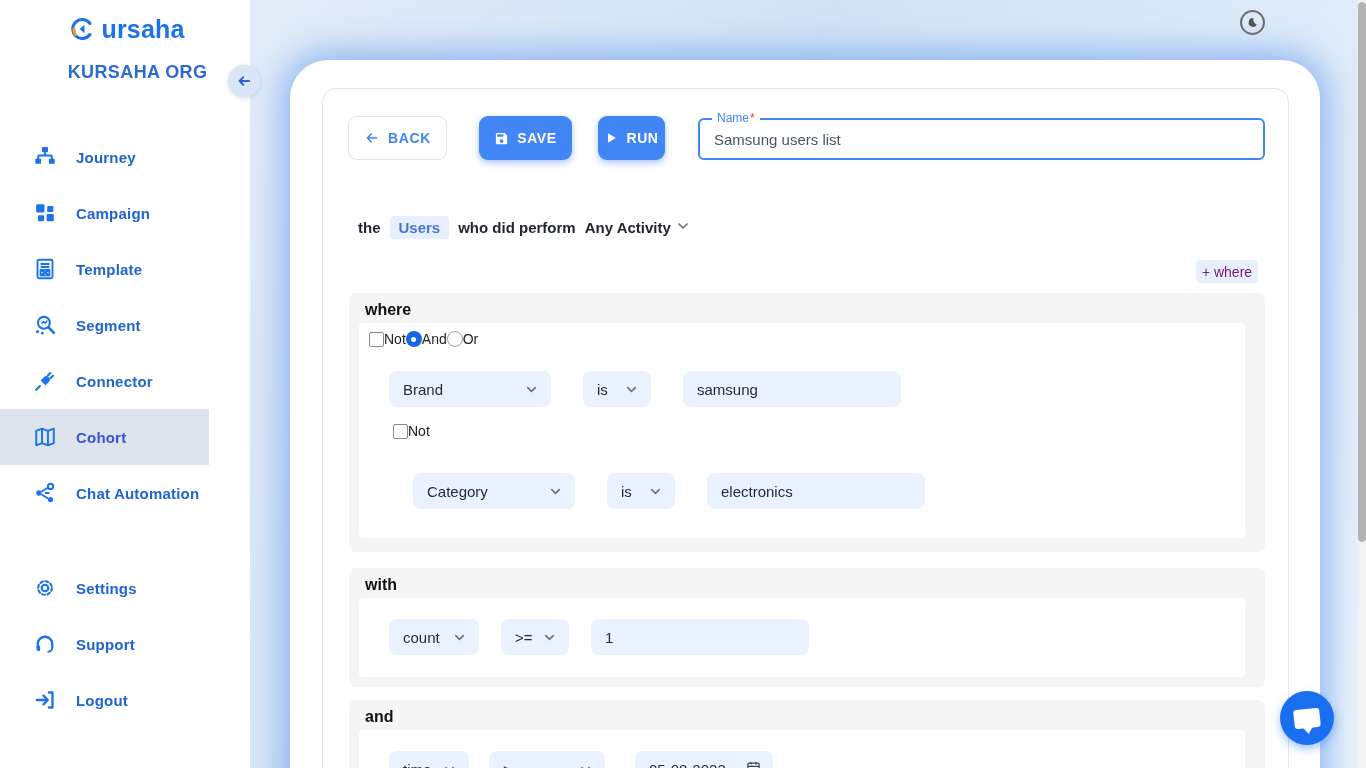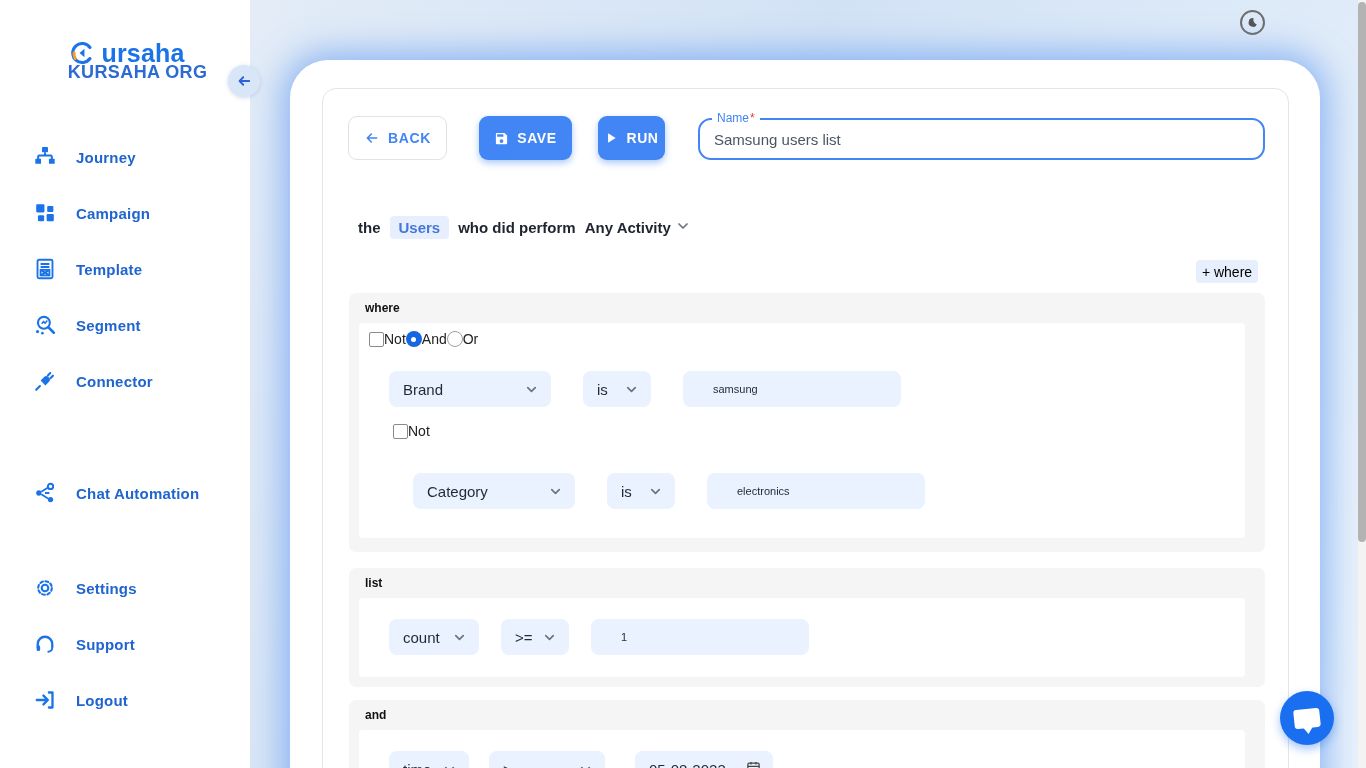--- a/index.html
+++ b/index.html
@@ -1,21 +1,21 @@
 <!DOCTYPE html>
 <html><head>
 <meta charset="utf-8">
 <style>
   * { margin:0; padding:0; box-sizing:border-box; }
   html,body { width:1366px; height:768px; overflow:hidden; font-family:"Liberation Sans", sans-serif; background:#fff; }
   .app { position:relative; width:1366px; height:768px; overflow:hidden; }
 
   
   .sidebar { position:absolute; left:0; top:0; width:250px; height:768px; background:#fff; z-index:20; }
-  .logo-row { position:absolute; left:0; top:12px; width:250px; display:flex; align-items:center; justify-content:center; gap:2px;margin-top:24px; }
+  .logo-row { position:absolute; left:0; top:12px; width:250px; display:flex; align-items:center; justify-content:center; gap:2px; }
   .logo-text { font-size:25px; font-weight:600; color:#1a73e8; letter-spacing:.2px; }
   .org-name { position:absolute; left:0; top:62px; width:250px; text-align:center; font-size:18px; font-weight:600; color:#2b6bd3; letter-spacing:.4px;padding-left:25px; }
   .collapse-btn { position:absolute; left:228px; top:65px; width:32px; height:32px; border-radius:50%; background:#d9e6f8; color:#2a63d8; display:flex; align-items:center; justify-content:center; z-index:30; box-shadow:0 1px 4px rgba(120,150,200,.35); cursor:pointer; }
   .side-item { position:absolute; left:0; width:209px; height:56px; display:flex; align-items:center; padding-left:34px; gap:20px; cursor:pointer; }
   .side-item .slabel { font-size:15px; font-weight:700; color:#2065cf; letter-spacing:.2px; }
   .side-item.active { background:#dde4ee; }
   .side-item.active .slabel { color:#3d52d5; }
   .sicon { width:22px; height:22px; display:flex; align-items:center; justify-content:center; color:#1a73e8; flex:0 0 22px; }
   .sicon svg { width:22px; height:22px; }
 
@@ -27,55 +27,55 @@
   .inner-panel { position:absolute; left:32px; top:28px; width:967px; height:1100px; background:#fff; border:1px solid #e4e4e9; border-radius:14px; }
 
   
   .btn { display:flex; align-items:center; justify-content:center; gap:8px; font-weight:700; font-size:14px; letter-spacing:.6px; border-radius:9px; cursor:pointer; }
   .btn-back { position:absolute; left:25px; top:27px; width:99px; height:44px; background:#fff; border:1px solid #e1e1e6; color:#4285f4; }
   .btn-save { position:absolute; left:148px; top:27px; width:93px; height:44px;margin-left:8px; }
   .btn-run  { position:absolute; left:275px; top:27px; width:67px; height:44px; }
   .btn-primary { background:#4285f4; color:#fff; border:none; box-shadow:0 3px 7px rgba(66,133,244,.45); }
   .btn svg { flex:0 0 auto; }
 
-  .name-field { position:absolute; left:375px; top:29px; width:567px; height:42px; border:2px solid #4285f4; border-radius:13px; background:#fff; display:flex; align-items:center; }
+  .name-field { position:absolute; left:375px; top:29px; width:567px; height:42px; border:2px solid #4285f4; border-radius:6px; background:#fff; display:flex; align-items:center; }
   .name-field input { width:100%; border:none; outline:none; background:transparent; font-size:15px; color:#4b5563; padding:0 14px; font-family:"Liberation Sans",sans-serif; }
   .name-label { position:absolute; left:12px; top:-9px; background:#fff; padding:0 5px; font-size:12px; color:#4285f4; line-height:14px; }
   .name-label .req { color:#e53935; margin-left:1px; }
 
   
   .sentence { position:absolute; left:35px; top:123px; height:30px; display:flex; align-items:center; gap:9px; font-size:15px; font-weight:700; color:#1f2430; }
   .subject-chip { background:#e7effe; color:#4577d6; padding:3px 9px; border-radius:4px; font-weight:700; cursor:pointer;text-align:right; }
   .activity-select { display:flex; align-items:center; gap:4px; cursor:pointer; }
   .chev { color:#6b7280; }
 
-  .add-where { position:absolute; left:873px; top:171px; width:62px; height:23px; background:#e7effc; color:#000000; font-size:14px; display:flex; align-items:center; justify-content:center; border-radius:4px; cursor:pointer; }
+  .add-where { position:absolute; left:873px; top:171px; width:62px; height:23px; background:#e7effc; color:#701a75; font-size:14px; display:flex; align-items:center; justify-content:center; border-radius:4px; cursor:pointer; }
 
   
   .section { position:absolute; left:26px; width:916px; background:#f5f5f5; border-radius:7px; }
-  .section-title { position:absolute; left:16px; top:8px; font-size:12px; font-weight:700; color:#111; }
+  .section-title { position:absolute; left:16px; top:8px; font-size:16px; font-weight:700; color:#111; }
   .white-card { position:absolute; left:10px; top:30px; width:886px; background:#fff; border-radius:4px; }
   .sec-where { top:204px; height:259px; }
   .sec-with  { top:479px; height:119px; }
   .sec-and   { top:611px; height:170px; }
   .card-where { height:215px; }
   .card-with  { height:79px; }
   .card-and   { height:110px; }
 
   
   .logic-row { position:absolute; left:10px; top:8px; display:flex; align-items:center; font-size:14px; color:#222; }
   .cbx { width:15px; height:15px; border:1.5px solid #8a8a8a; border-radius:2px; background:#fff; display:inline-block; cursor:pointer; }
   .radio { width:16px; height:16px; border:1.5px solid #9aa0a6; border-radius:50%; background:#fff; display:inline-block; position:relative; cursor:pointer; }
   .radio.checked { border:none; background:#1667e0; }
   .radio.checked::after { content:""; position:absolute; left:5.5px; top:5.5px; width:5px; height:5px; border-radius:50%; background:#fff; }
 
   
   .chip { height:36px; background:#e9f2fe; border-radius:8px; display:flex; align-items:center; justify-content:space-between; padding:0 12px 0 14px; font-size:15px; color:#1f2937; position:absolute; cursor:pointer; }
   .chip .chev svg { display:block; }
-  .tinput { height:36px; background:#e9f2fe; border-radius:8px; border:none; outline:none; padding:0 30px; font-size:11px; color:#1f2937; position:absolute; font-family:"Liberation Sans",sans-serif; }
+  .tinput { height:36px; background:#e9f2fe; border-radius:8px; border:none; outline:none; padding:0 14px; font-size:15px; color:#1f2937; position:absolute; font-family:"Liberation Sans",sans-serif; }
   .date-chip { height:36px; background:#e9f2fe; border-radius:8px; display:flex; align-items:center; justify-content:space-between; padding:0 12px 0 14px; font-size:15px; color:#1f2937; position:absolute; cursor:pointer; }
 
   .nested-not { position:absolute; left:34px; top:100px; display:flex; align-items:center; font-size:14px; color:#222; }
 
   
   .chat-fab { position:absolute; left:1280px; top:691px; width:54px; height:54px; border-radius:50%; background:#1a6ef0; display:flex; align-items:center; justify-content:center; box-shadow:0 4px 10px rgba(26,110,240,.4); cursor:pointer; z-index:40; }
   .bubble { width:26px; height:19px; background:#fff; border-radius:3px; position:relative; transform:rotate(-6deg); }
   .bubble::after { content:""; position:absolute; left:8px; bottom:-6px; border-left:5px solid transparent; border-right:5px solid transparent; border-top:7px solid #fff; }
 
   
@@ -153,20 +153,29 @@
       <span class="sicon">
         <svg viewBox="0 0 20 20" fill="none" stroke="#1a73e8" stroke-width="1.9" stroke-linecap="round">
             <path d="M2 18l3.4-3.4"></path>
             <path d="M6 9.6l4.4 4.4 3-3a3.1 3.1 0 0 0-4.4-4.4z" fill="#1a73e8" stroke="none"></path>
             <path d="M12.6 5l2.2-2.2M15 7.4L17.2 5.2"></path>
           </svg>
       </span>
       <span class="slabel">Connector</span>
     </div>
 
+    <div class="side-item active" style="top:409px">
+      <span class="sicon">
+        <svg viewBox="0 0 20 20" fill="none" stroke="#1a73e8" stroke-width="1.7" stroke-linejoin="round">
+            <path d="M2 4.4l5.3-2 5.4 2 5.3-2v13.2l-5.3 2-5.4-2-5.3 2z"></path>
+            <path d="M7.3 2.4v13.2M12.7 4.4v13.2"></path>
+          </svg>
+      </span>
+      <span class="slabel">Cohort</span>
+    </div>
 
     <div class="side-item" style="top:465px">
       <span class="sicon">
         <svg viewBox="0 0 20 20" fill="none" stroke="#1a73e8" stroke-width="1.8">
             <circle cx="4.4" cy="10" r="2.4" fill="#1a73e8" stroke="none"></circle>
             <circle cx="15" cy="4" r="2.4"></circle>
             <circle cx="15" cy="16" r="2.4" fill="#1a73e8" stroke="none"></circle>
             <path d="M6.6 8.8L12.8 5M6.6 11.2l6.2 3.8M10 10h4" stroke-width="1.6"></path>
           </svg>
       </span>
@@ -311,21 +320,21 @@
                   <svg viewBox="0 0 24 24" width="15" height="15" fill="none" stroke="#6b7280" stroke-width="2.6" stroke-linecap="round" stroke-linejoin="round">
                     <path d="M6 9l6 6 6-6"></path>
                   </svg>
                 </span>
             </div>
             <input class="tinput" style="left: 348px; top: 150px; width: 218px;" value="electronics">
           </div>
         </div>
 
         <div class="section sec-with">
-          <div class="section-title">list</div>
+          <div class="section-title">with</div>
           <div class="white-card card-with">
             <div class="chip" style="left:30px; top:21px; width:90px">
               <span>count</span>
               <span class="chev">
                   <svg viewBox="0 0 24 24" width="15" height="15" fill="none" stroke="#6b7280" stroke-width="2.6" stroke-linecap="round" stroke-linejoin="round">
                     <path d="M6 9l6 6 6-6"></path>
                   </svg>
                 </span>
             </div>
             <div class="chip" style="left:142px; top:21px; width:68px">

